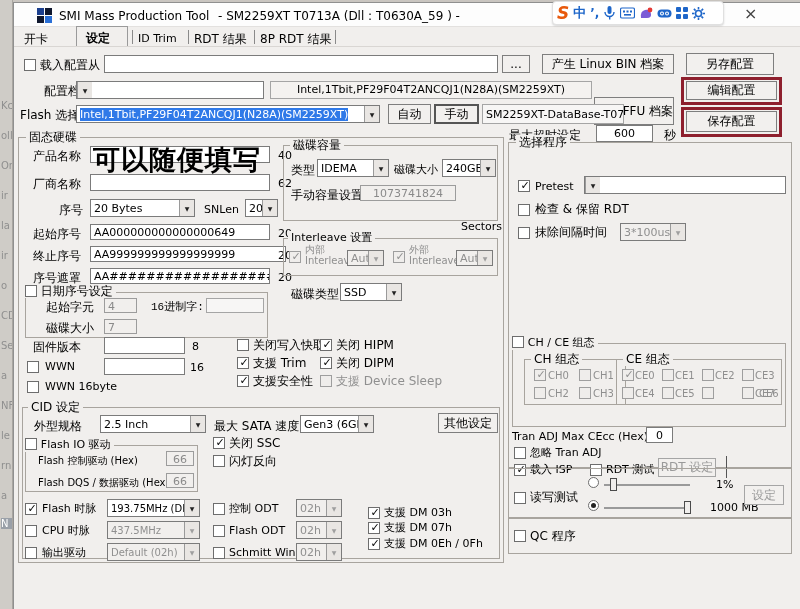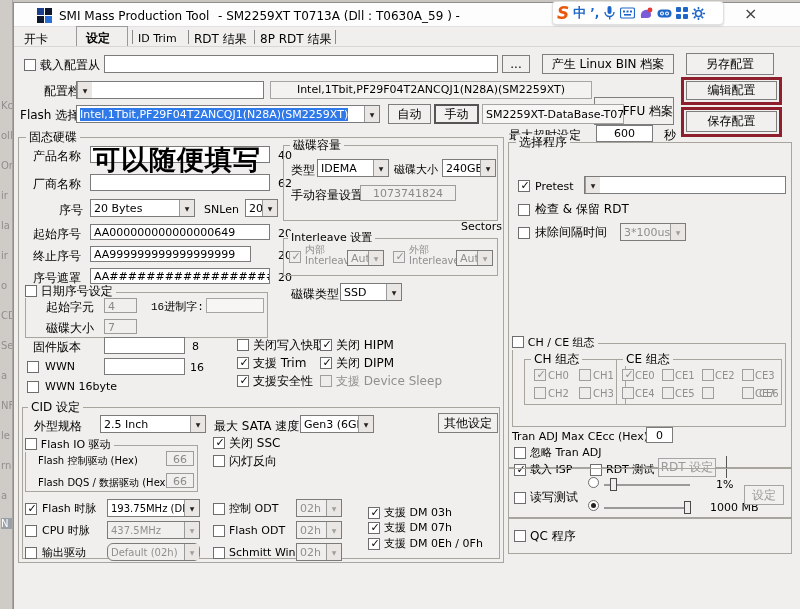--- a/index.html
+++ b/index.html
@@ -203,21 +203,21 @@
 <div class="dd" style="left:245px;top:199px;width:33px;height:18px;">
   <span class="t">20</span>
     <span class="a">▼</span>
 </div>
 
 <span class="lbl" style="left:33px;top:227px;">起始序号</span>
 <div class="tb" style="left:90px;top:224px;width:180px;height:16px;">AA000000000000000649</div>
 <span class="count" style="left:278px;top:227px;">20</span>
 
 <span class="lbl" style="left:33px;top:249px;">终止序号</span>
-<div class="tb" style="left:90px;top:246px;width:161px;height:16px;">AA999999999999999999</div>
+<div class="tb" style="left:90px;top:246px;width:196px;height:16px;">AA999999999999999999</div>
 <span class="count" style="left:278px;top:249px;">20</span>
 
 <span class="lbl" style="left:33px;top:271px;">序号遮罩</span>
 <div class="tb" style="left:90px;top:268px;width:180px;height:16px;">AA##################</div>
 <span class="count" style="left:278px;top:271px;">20</span>
 
 <div class="gb" style="left:25px;top:292px;width:243px;height:46px;"></div>
 <span class="gb-lg" style="left:25px;top:284px;padding-left:0;">
   <span class="cb" style="position:relative;display:inline-block;vertical-align:-2px;"></span>
   <span>日期序号设定</span>
@@ -330,21 +330,21 @@
     <span class="a">▼</span>
 </div>
 <span class="cb" style="left:25px;top:525px;"></span>
 <span class="lbl s11" style="left:42px;top:524px;">CPU 时脉</span>
 <div class="dd dis" style="left:107px;top:521px;width:93px;height:18px;">
   <span class="t s10">437.5MHz</span>
     <span class="a">▼</span>
 </div>
 <span class="cb" style="left:25px;top:547px;"></span>
 <span class="lbl s11" style="left:42px;top:546px;">输出驱动</span>
-<div class="dd dis" style="left:107px;top:543px;width:93px;height:18px;border-radius:6px;">
+<div class="dd dis" style="left:107px;top:543px;width:93px;height:18px;">
   <span class="t s10">Default (02h)</span>
     <span class="a">▼</span>
 </div>
 
 <span class="cb" style="left:213px;top:503px;"></span>
 <span class="lbl s11" style="left:229px;top:502px;">控制 ODT</span>
 <div class="dd dis" style="left:296px;top:499px;width:46px;height:18px;">
   <span class="t">02h</span>
     <span class="a">▼</span>
 </div>

